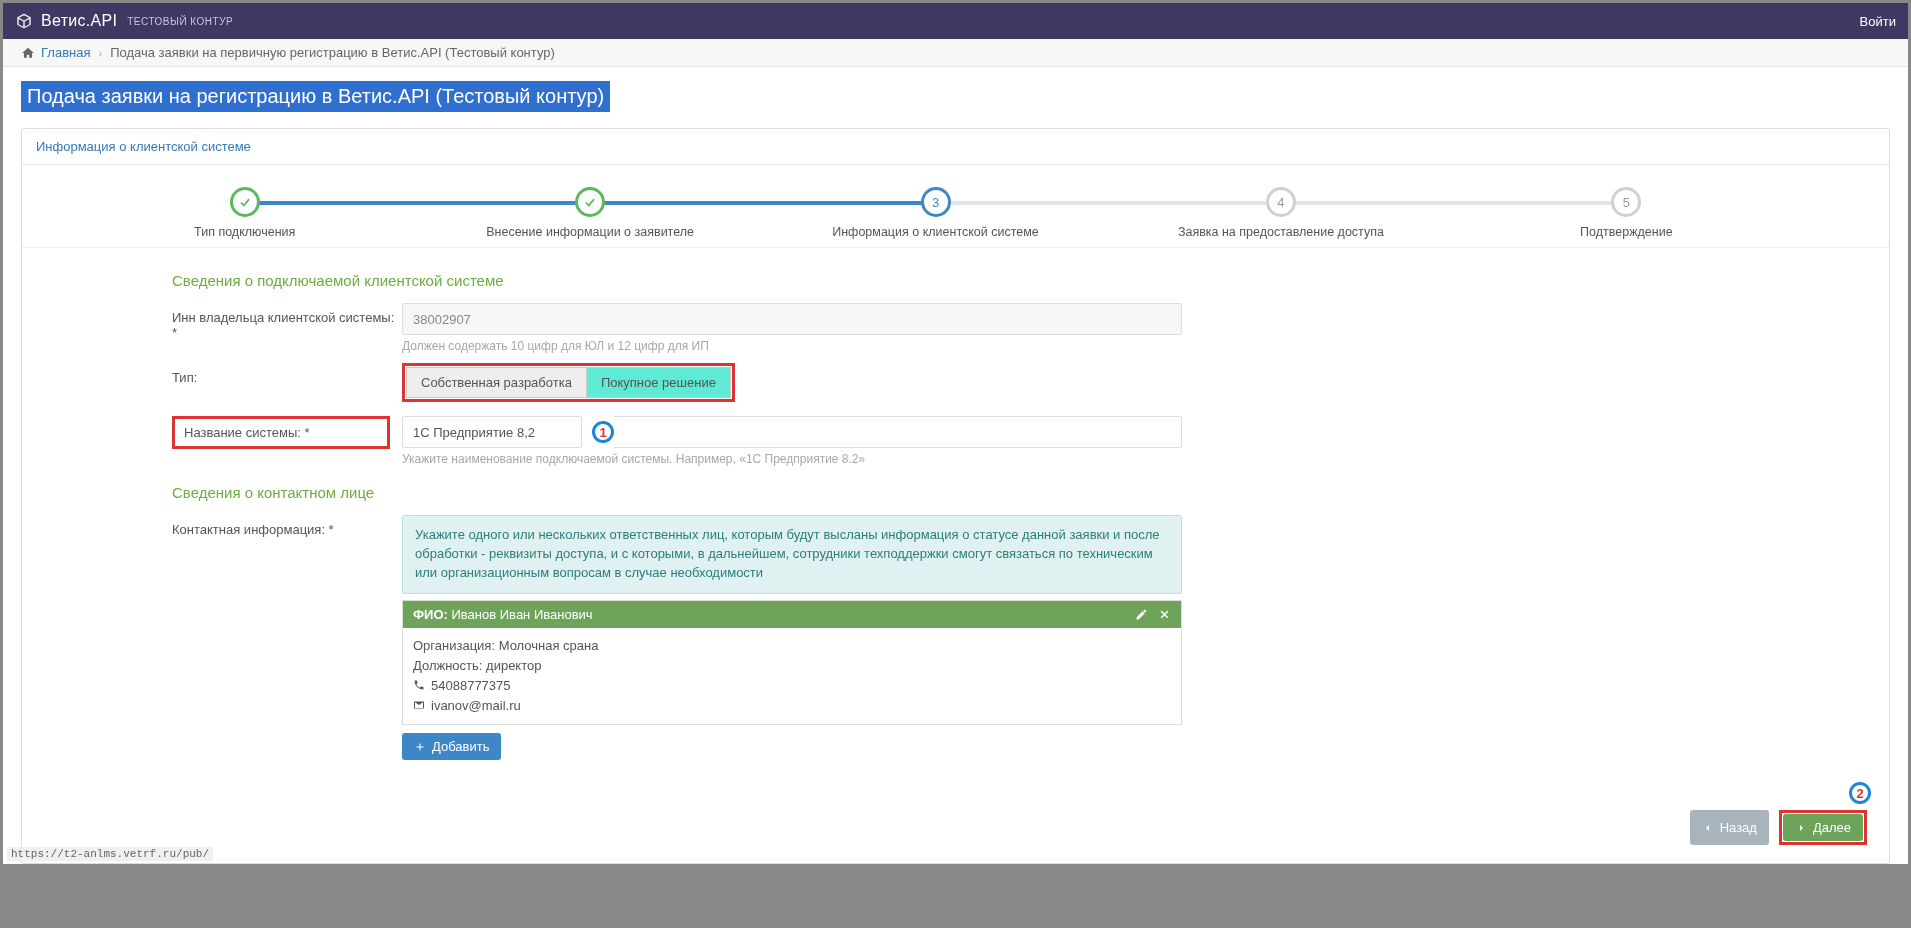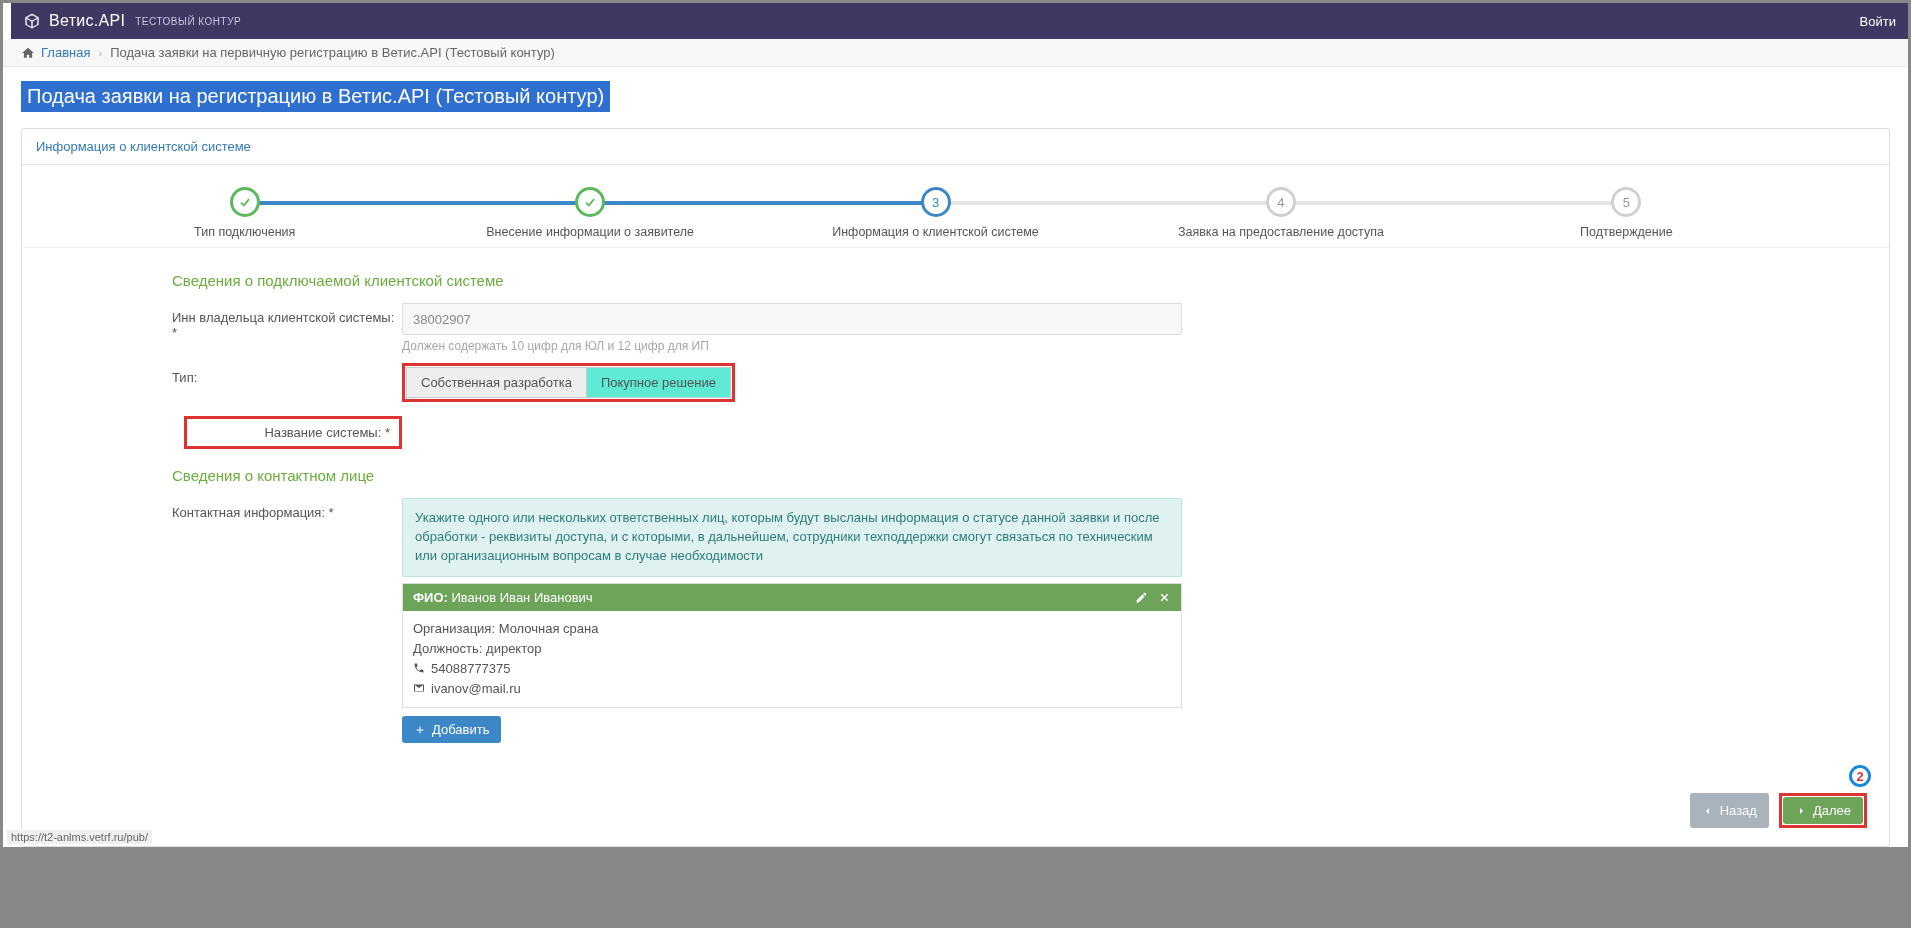--- a/index.html
+++ b/index.html
@@ -1,18 +1,18 @@
 <!DOCTYPE html>
 <html><head>
 <meta charset="utf-8">
 <style>
   * { box-sizing: border-box; margin: 0; padding: 0; }
   body { font-family: "Helvetica Neue", Arial, sans-serif; font-size: 13px; color: #555; background: #888; }
   .frame { background:#fff; margin:3px; min-height: 753px; position:relative; }
-  .topbar { background:#3e3863; color:#fff; display:flex; align-items:center; height:36px; padding:0 12px; font-size:14px;margin-left:8px; }
+  .topbar { background:#3e3863; color:#fff; display:flex; align-items:center; height:36px; padding:0 12px; font-size:14px; }
   .topbar .logo-icon { width:18px; height:18px; margin-right:8px; fill:#fff; opacity:.9;}
   .topbar .brand { font-weight:500; font-size:16px; letter-spacing:.3px;}
   .topbar .env { font-size:10px; letter-spacing:.5px; margin-left:10px; color:#c9c6e0; }
   .topbar .spacer { flex:1; }
   .topbar .login-link { color:#fff; text-decoration:none; font-size:13px; cursor:pointer;}
   .breadcrumbs { background:#f7f7f7; border-bottom:1px solid #e6e6e6; height:28px; display:flex; align-items:center; padding:0 18px; font-size:13px; color:#666;}
   .breadcrumbs .home-icon { width:14px; height:14px; fill:#666; margin-right:6px;}
   .breadcrumbs a { color:#337ab7; text-decoration:none; cursor:pointer;}
   .breadcrumbs .sep { margin:0 8px; color:#aaa; font-size:11px;}
   .page-title-wrap { padding:14px 18px 10px 18px; }
@@ -52,21 +52,21 @@
   .contact-header .ico { width:13px; height:13px; fill:#fff; margin-left:10px; cursor:pointer;}
   .contact-body { padding:8px 10px; font-size:13px; color:#555; line-height:1.55;}
   .contact-body .ico { width:12px; height:12px; fill:#555; margin-right:6px; vertical-align:-1px;}
   .btn { display:inline-flex; align-items:center; padding:6px 12px; font-size:13px; border:none; border-radius:3px; cursor:pointer; color:#fff;}
   .btn-primary { background:#3d87c7; }
   .btn-grey { background:#a9b3bb; }
   .btn-green { background:#6ea35a; }
   .btn .ico { width:12px; height:12px; fill:#fff; margin-right:6px;}
   .footer-actions { display:flex; justify-content:flex-end; gap:10px; padding:12px 22px 18px 18px; align-items:center;}
   .footer-actions .callout-num { margin-bottom:48px; margin-left:auto; margin-right:-4px;}
-  .status-url { position:absolute; bottom:3px; left:4px; font-size:11px; color:#666; background:#f0f0f0; padding:1px 4px;}
+  .status-url { position:absolute; bottom:3px; left:4px; font-size:11px; color:#666; background:#f0f0f0; padding:1px 4px;font-family:Liberation Mono, monospace;}
   .row-with-callout { display:flex; align-items:center; gap:10px;}
 </style>
 </head>
 <body>
 
 <div class="frame">
   <div class="topbar">
     <svg class="logo-icon" viewBox="0 0 24 24">
         <path d="M12 2 3 7v10l9 5 9-5V7l-9-5zm0 2.2 6.5 3.6L12 11.4 5.5 7.8 12 4.2zM5 9.3l6 3.3v7L5 16.3v-7zm8 10.3v-7l6-3.3v7l-6 3.3z"></path>
       </svg>
@@ -144,24 +144,32 @@
           <span class="red-box" style="display:inline-block;">
             <span class="btn-group">
               <button class="btn-toggle active">Собственная разработка</button>
               <button class="btn-toggle">Покупное решение</button>
             </span>
           </span>
         </div>
       </div>
 
       <div class="form-row" style="margin-top:14px;">
-        <div style="width:230px;text-align:right;">
+        <div style="width:230px;">
           <span class="red-box" style="display:inline-block; width:218px;">
             <span style="display:inline-block; padding:5px 8px;">Название системы: *</span>
           </span>
+        </div>
+        <div class="form-field">
+          <div class="row-with-callout">
+            <input class="text-input white" style="flex: 0 0 180px;" value="1С Предприятие 8,2">
+            <span class="callout-num">1</span>
+            <div style="flex:1; height:32px; border:1px solid #ddd; border-left:none; border-radius:0 2px 2px 0; margin-left:-10px;"></div>
+          </div>
+          <div class="hint">Укажите наименование подключаемой системы. Например, «1С Предприятие 8.2»</div>
         </div>
       </div>
 
       <div class="section-title" style="margin-top:18px;">Сведения о контактном лице</div>
 
       <div class="form-row">
         <div class="form-label">Контактная информация: *</div>
         <div class="form-field">
           <div class="info-box">Укажите одного или нескольких ответственных лиц, которым будут высланы информация о статусе данной заявки и после обработки - реквизиты доступа, и с которыми, в дальнейшем, сотрудники техподдержки смогут связаться по техническим или организационным вопросам в случае необходимости</div>
           <div class="contact-card">

